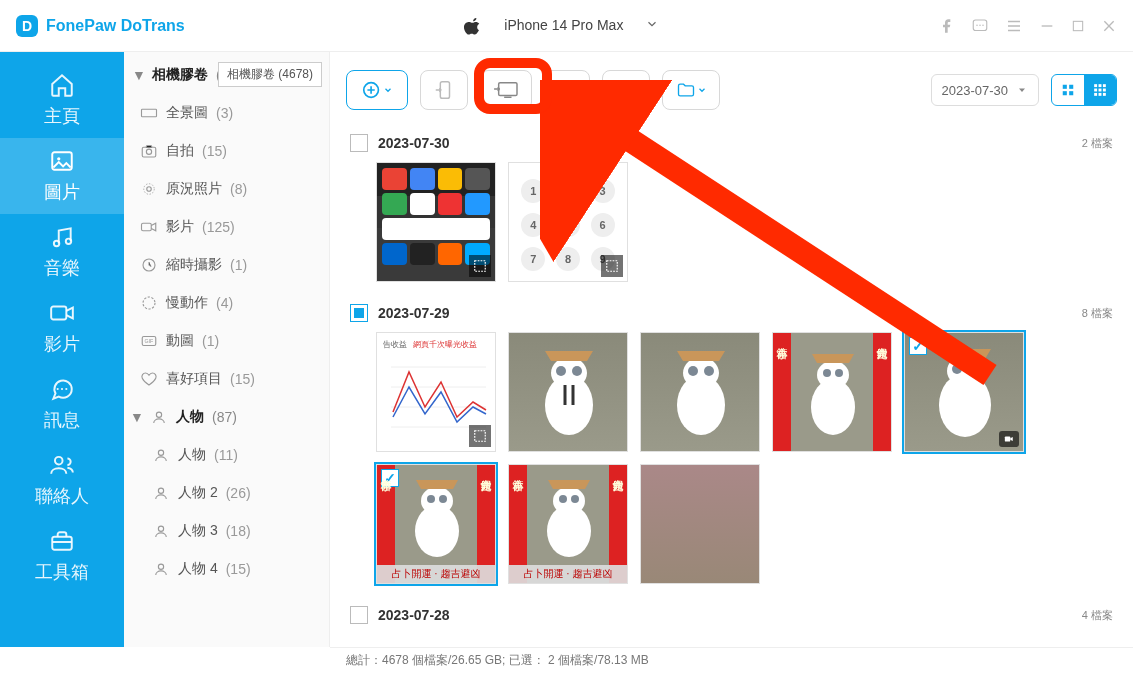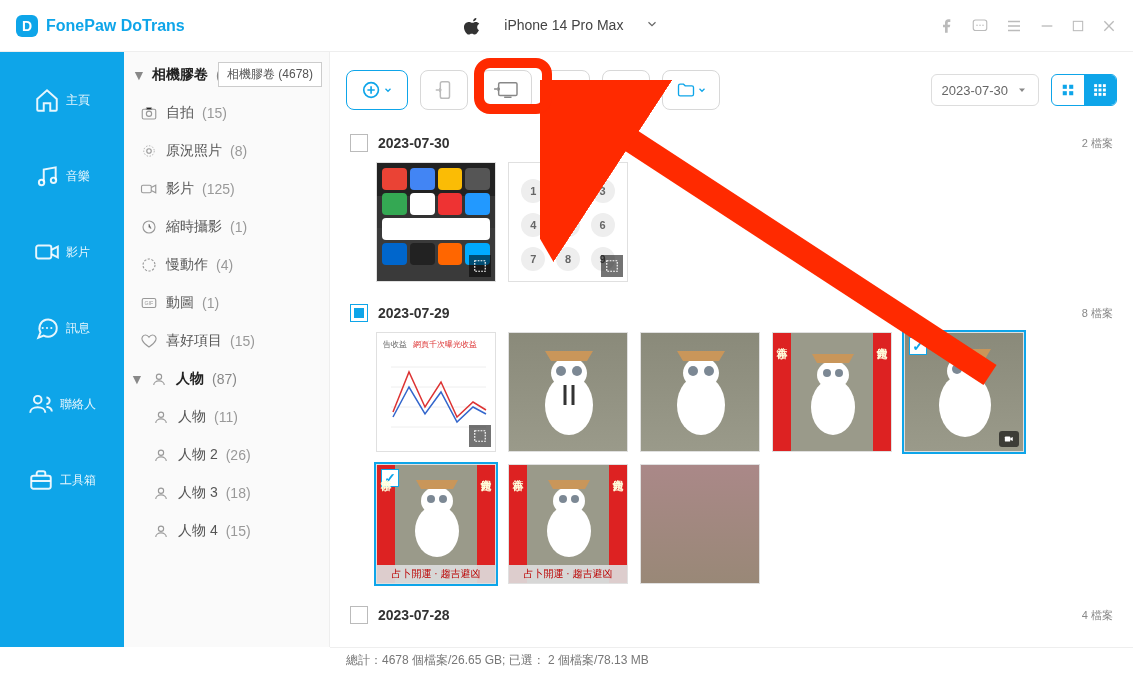--- a/index.html
+++ b/index.html
@@ -5,21 +5,21 @@
 * { margin: 0; padding: 0; box-sizing: border-box; font-family: -apple-system, "Segoe UI", Arial, sans-serif; }
 body { width: 1133px; height: 673px; overflow: hidden; background: #fff; position: relative; }
 .titlebar { height: 52px; display: flex; align-items: center; padding: 0 16px; border-bottom: 1px solid #eee; }
 .logo { display: flex; align-items: center; gap: 8px; color: #0ea5e9; font-weight: 600; font-size: 16px; }
 .logo-badge { width: 22px; height: 22px; border-radius: 6px; background: #0ea5e9; color: #fff; display: flex; align-items: center; justify-content: center; font-weight: 700; font-size: 14px; }
 .device-picker { margin: 0 auto; display: flex; gap: 22px; color: #444; font-size: 14px; }
 .titlebar-actions { display: flex; align-items: center; gap: 16px; color: #bbb; }
 .titlebar-actions > * { cursor: pointer; }
 .mainwrap { display: flex; height: calc(100% - 52px - 26px); }
 .sidenav { width: 124px; background: #0ea5e9; display: flex; flex-direction: column; align-items: center; padding-top: 10px; flex-shrink: 0; }
-.nav-item { width: 100%; height: 76px; display: flex; flex-direction: row; align-items: center; justify-content: center; gap: 6px; color: rgba(255,255,255,0.9); font-size: 12px; cursor: pointer; }
+.nav-item { width: 100%; height: 76px; display: flex; flex-direction: column; align-items: center; justify-content: center; gap: 6px; color: rgba(255,255,255,0.9); font-size: 18px; cursor: pointer; }
 .nav-item.active { background: rgba(255,255,255,0.18); color: #fff; }
 .nav-icon { width: 26px; height: 26px; }
 .albumcol { width: 206px; background: #fafafa; border-right: 1px solid #eee; overflow-y: auto; flex-shrink: 0; padding-top: 4px; position: relative; }
 .album-row { display: flex; align-items: center; gap: 8px; padding: 10px 10px 10px 16px; color: #555; font-size: 14px; cursor: pointer; }
 .album-row.header { font-weight: 600; color: #222; padding-left: 8px; }
 .album-row.sub { padding-left: 28px; }
 .album-row .ico { width: 18px; height: 18px; color: #999; flex-shrink: 0; }
 .album-row .tri { width: 12px; color: #888; }
 .tooltip { position: absolute; top: 62px; left: 218px; background: #fff; border: 1px solid #ccc; padding: 3px 8px; font-size: 12px; color: #555; z-index: 10; }
 .content { flex: 1; display: flex; flex-direction: column; min-width: 0; }
@@ -105,20 +105,28 @@
 
 <div class="mainwrap">
 
   <div class="sidenav">
     <div class="nav-item">
       <svg class="nav-icon" viewBox="0 0 24 24">
           <path fill="none" stroke="currentColor" stroke-width="1.8" d="M3 11l9-8 9 8v10a1 1 0 01-1 1h-5v-7h-6v7H4a1 1 0 01-1-1V11z"></path>
         </svg>
       <span>主頁</span>
     </div>
+    <div class="nav-item active">
+      <svg class="nav-icon" viewBox="0 0 24 24">
+          <rect x="3" y="4" width="18" height="16" rx="2" fill="none" stroke="currentColor" stroke-width="1.8"></rect>
+          <circle cx="9" cy="10" r="1.5" fill="currentColor"></circle>
+          <path fill="none" stroke="currentColor" stroke-width="1.8" d="M4 18l5-5 4 4 3-3 4 4"></path>
+        </svg>
+      <span>圖片</span>
+    </div>
     <div class="nav-item">
       <svg class="nav-icon" viewBox="0 0 24 24">
           <path fill="none" stroke="currentColor" stroke-width="1.8" d="M9 18V6l11-2v12"></path>
           <circle cx="7" cy="18" r="2.5" fill="none" stroke="currentColor" stroke-width="1.8"></circle>
           <circle cx="18" cy="16" r="2.5" fill="none" stroke="currentColor" stroke-width="1.8"></circle>
         </svg>
       <span>音樂</span>
     </div>
     <div class="nav-item">
       <svg class="nav-icon" viewBox="0 0 24 24">
@@ -150,20 +158,27 @@
         </svg>
       <span>工具箱</span>
     </div>
   </div>
 
   <div class="albumcol">
     <div class="album-row header">
       <span class="tri">▼</span>
       <span>相機膠卷</span>
       <span style="color:#888;font-weight:400">(4678)</span>
+    </div>
+    <div class="album-row">
+      <svg class="ico" viewBox="0 0 24 24">
+          <rect x="2" y="7" width="20" height="10" rx="1" fill="none" stroke="currentColor" stroke-width="1.5"></rect>
+        </svg>
+      <span>全景圖</span>
+      <span style="color:#999">(3)</span>
     </div>
     <div class="album-row">
       <svg class="ico" viewBox="0 0 24 24">
           <rect x="3" y="7" width="18" height="13" rx="2" fill="none" stroke="currentColor" stroke-width="1.5"></rect>
           <circle cx="12" cy="13" r="3.5" fill="none" stroke="currentColor" stroke-width="1.5"></circle>
           <path stroke="currentColor" stroke-width="1.5" d="M8 7l1-2h6l1 2"></path>
         </svg>
       <span>自拍</span>
       <span style="color:#999">(15)</span>
     </div>

